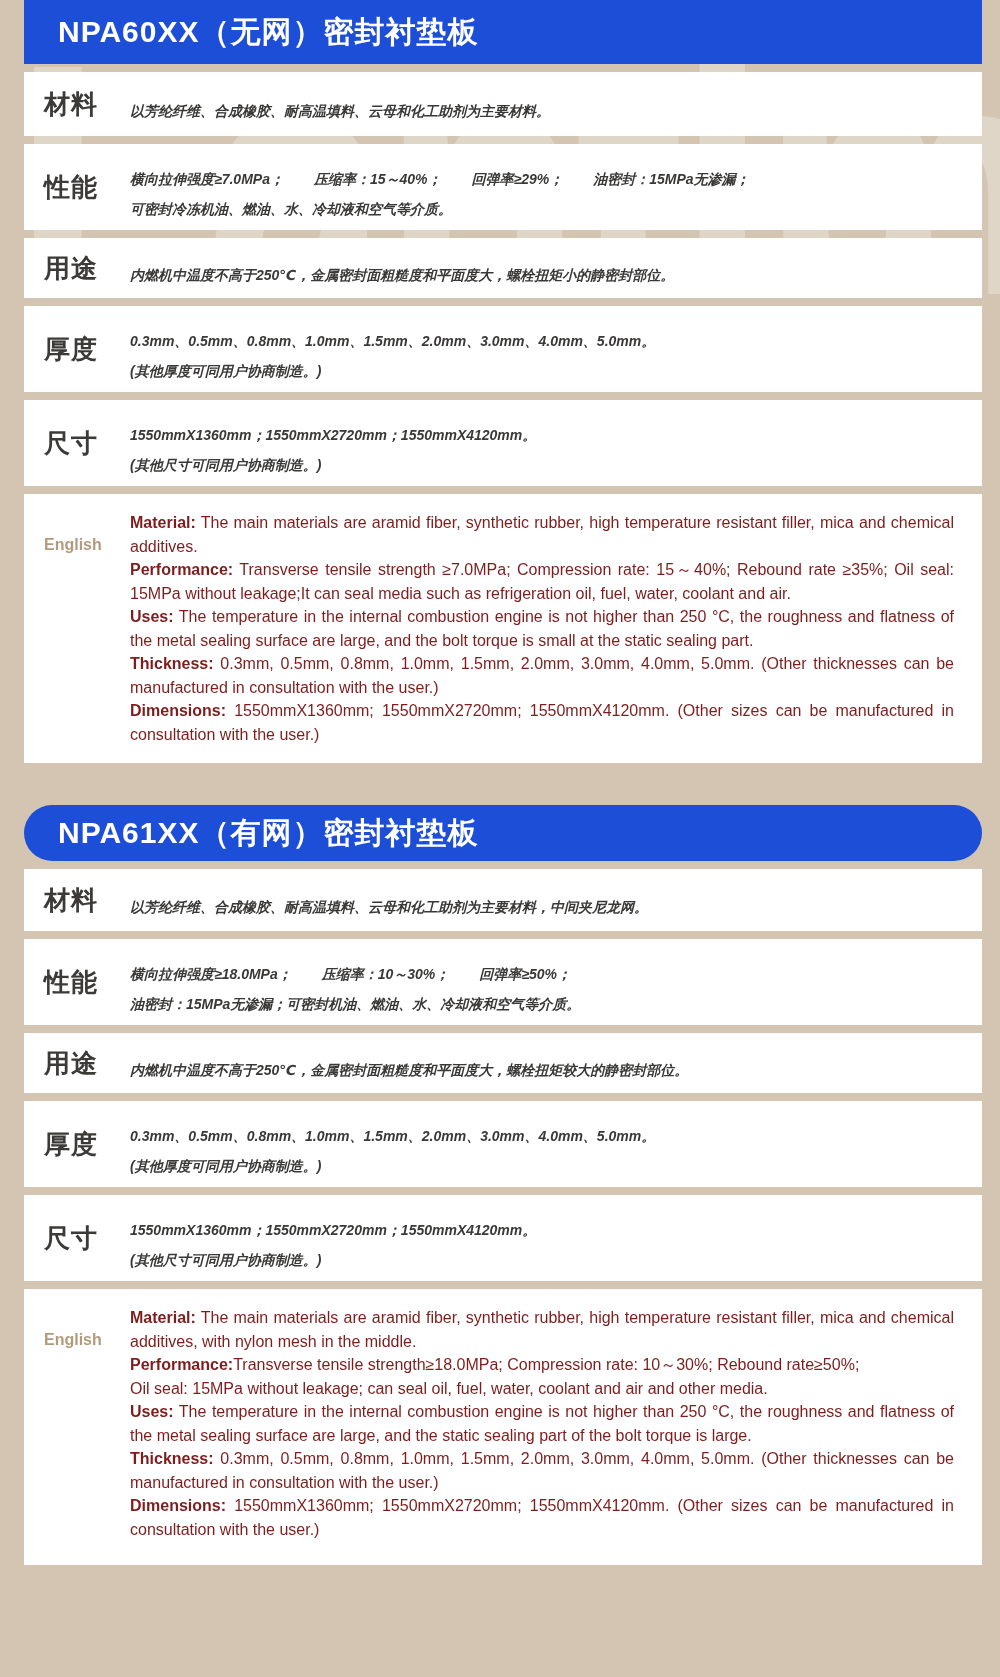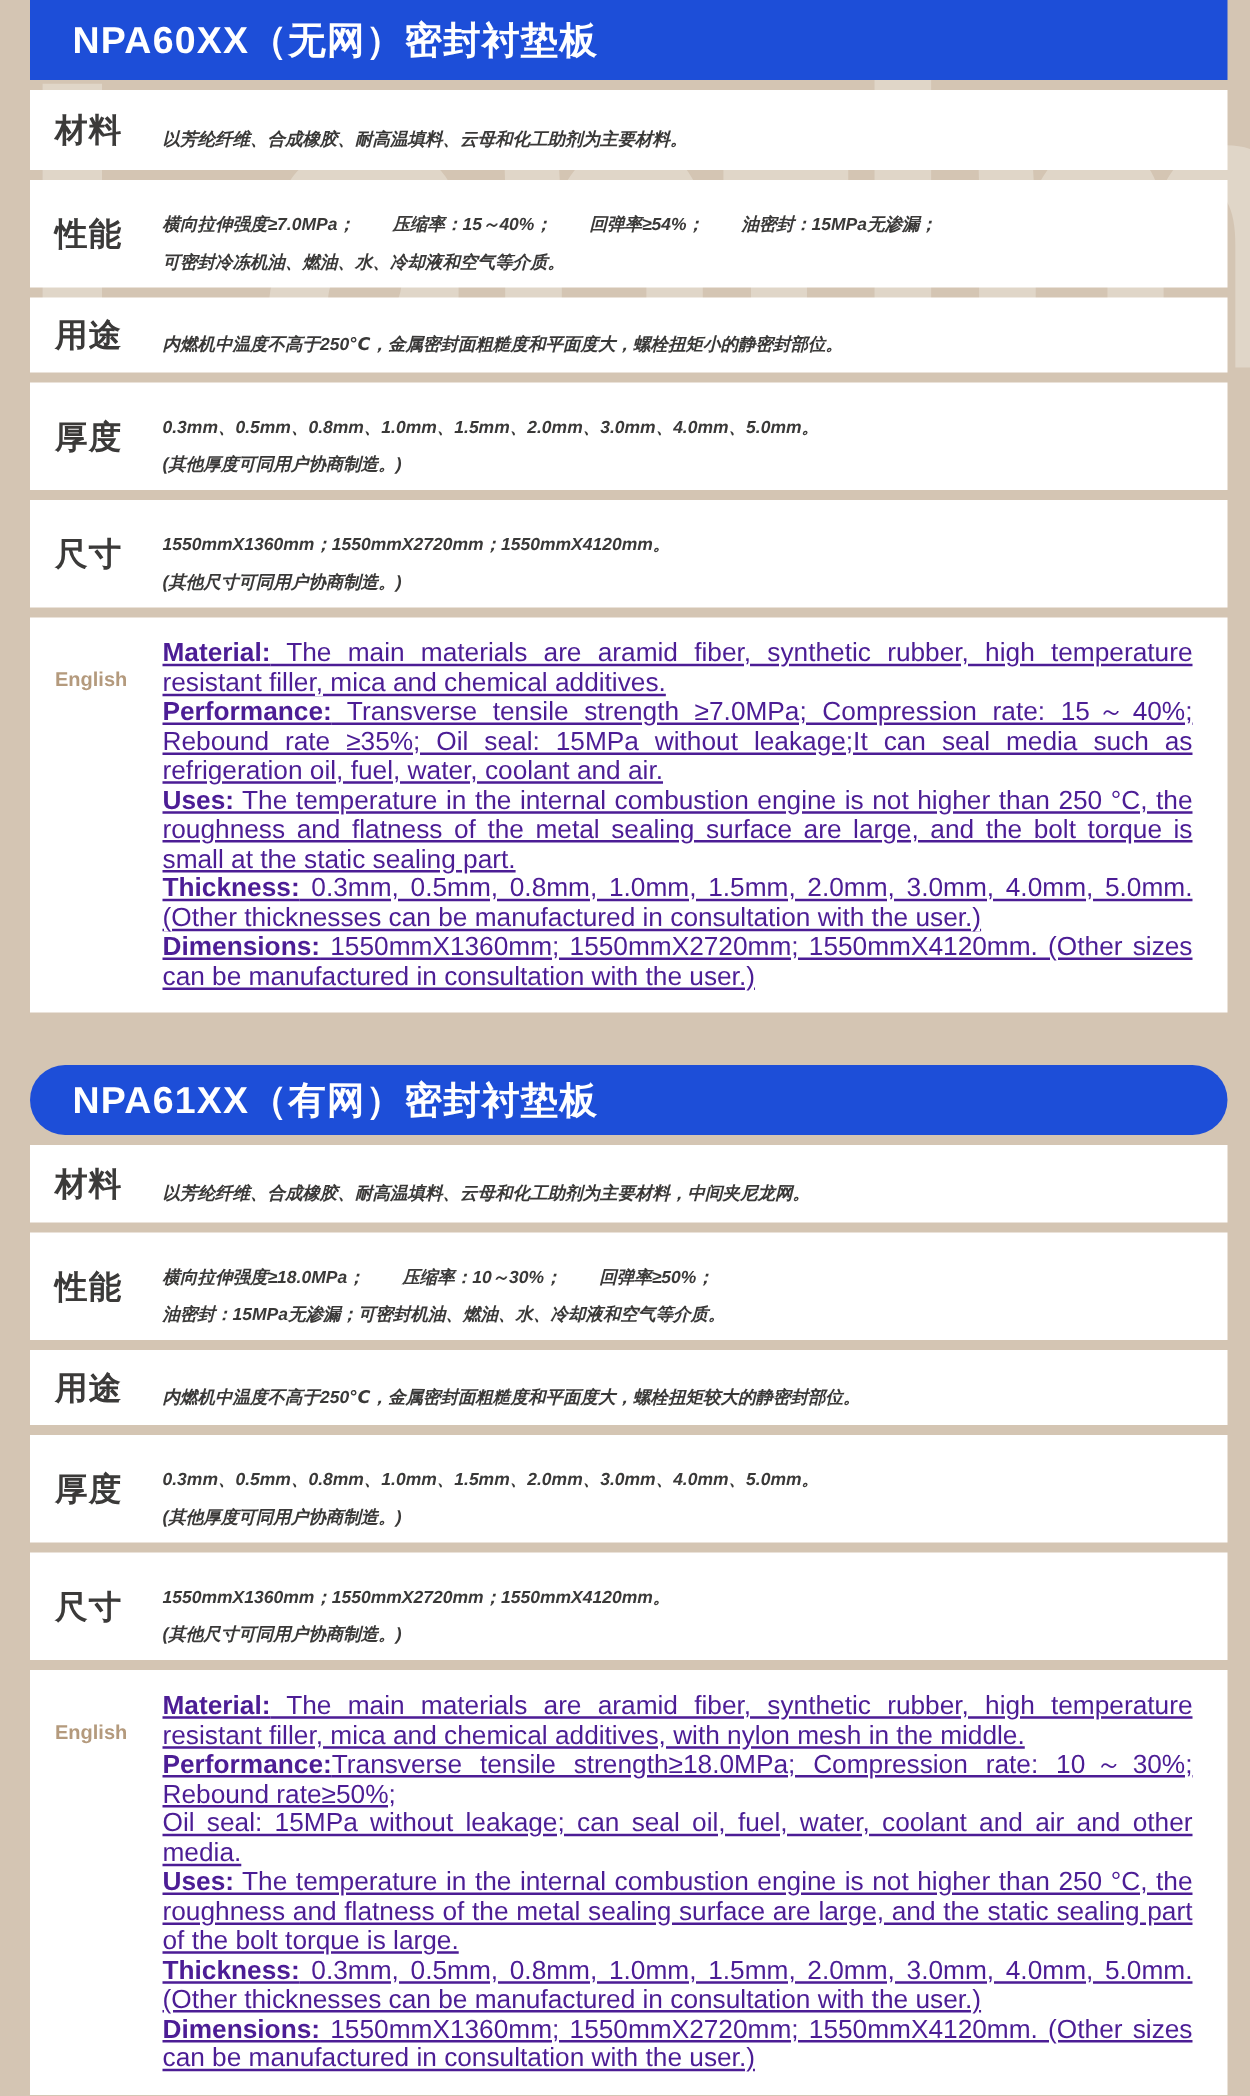--- a/index.html
+++ b/index.html
@@ -51,22 +51,22 @@
   .h66{min-height:66px;} .h62{min-height:62px;}
   .row-en{background:#ffffff;display:flex;margin-bottom:8px;box-sizing:border-box;}
   .row-en .row-label{
     align-items:flex-start;padding-top:42px;
     font-size:16px;color:#b49a7d;letter-spacing:0;
   }
   .row-en .en{
     flex:1;padding:17px 28px 17px 0;box-sizing:border-box;
   }
   .en p{
-    margin:0;font-size:21px;line-height:23.5px;color:#4c1d95;
-    text-align:justify;font-weight:normal;text-decoration:underline;
+    margin:0;font-size:16px;line-height:23.5px;color:#7f1d1d;
+    text-align:justify;font-weight:normal;
   }
   .en b{font-weight:bold;}
   .en1{min-height:268px;} .en2{min-height:276px;}
 </style>
 </head>
 <body>
 
 <div class="page">
   <div class="watermark">Lantime</div>
 
@@ -84,21 +84,21 @@
           </div>
         </div>
       </div>
 
       <div class="row h68">
         <div class="row-label">性能</div>
         <div class="row-content">
           <div class="line">
             <span>横向拉伸强度≥7.0MPa；</span>
             <span>压缩率：15～40%；</span>
-            <span>回弹率≥54%；</span>
+            <span>回弹率≥29%；</span>
             <span>油密封：15MPa无渗漏；</span>
           </div>
           <div class="line">
             <span>可密封冷冻机油、燃油、水、冷却液和空气等介质。</span>
           </div>
         </div>
       </div>
 
       <div class="row h60">
         <div class="row-label">用途</div>

